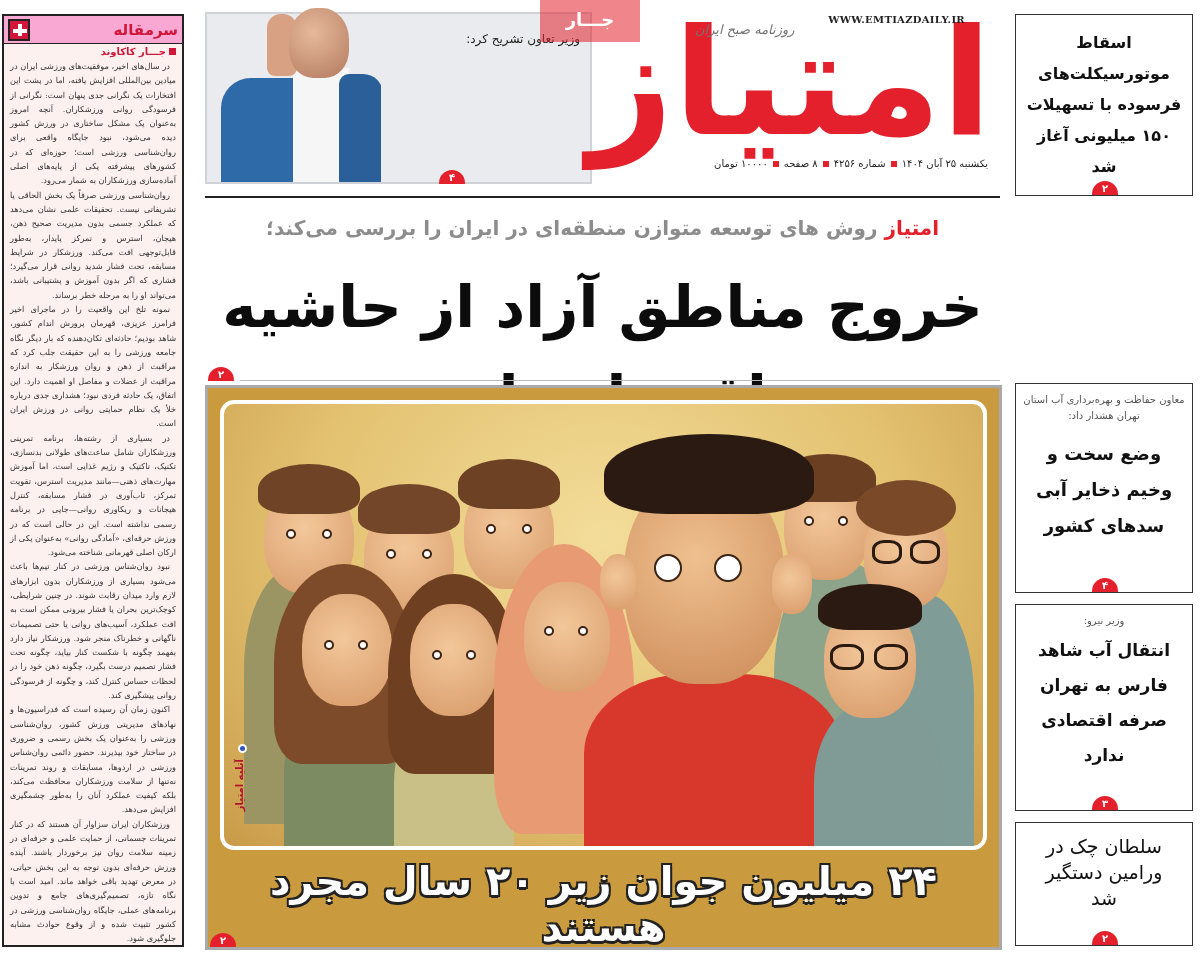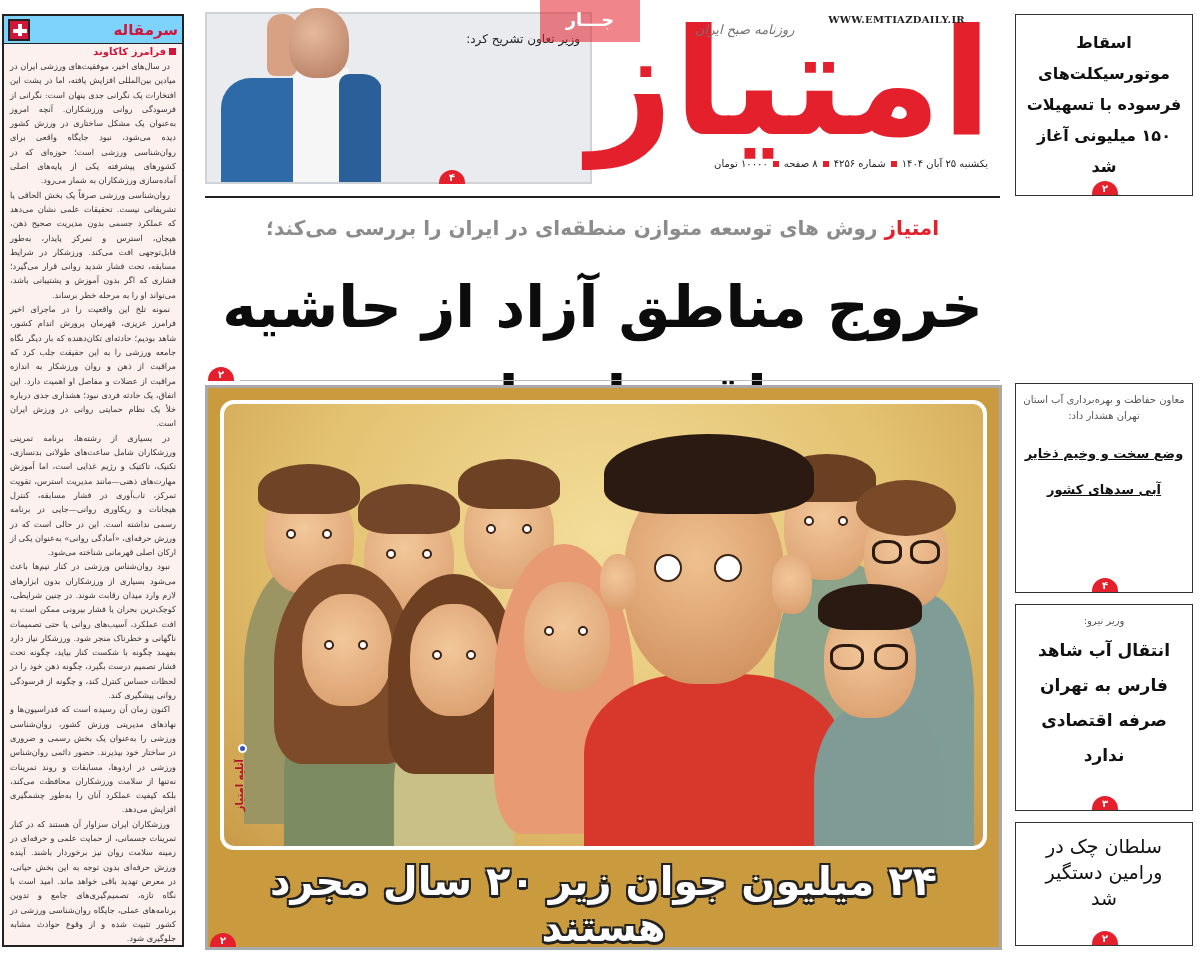--- a/index.html
+++ b/index.html
@@ -5,21 +5,21 @@
   * { box-sizing: border-box; margin: 0; padding: 0; }
   html, body { width: 1200px; height: 959px; background: #ffffff; overflow: hidden; }
   body { position: relative; font-family: "DejaVu Sans", sans-serif; direction: rtl; color: #111; }
 
   
   .editorial {
     position: absolute; left: 2px; top: 14px; width: 182px; height: 933px;
     border: 2px solid #222; border-top-width: 2px; background: #fdf1ef;
   }
   .editorial-header {
-    height: 28px; background: #7dd3fc; border-bottom: 1px solid #222;
+    height: 28px; background: #f9a8d4; border-bottom: 1px solid #222;
     display: flex; align-items: center; justify-content: space-between; padding: 0 4px;
   }
   .editorial-label { color: #d0163a; font-weight: bold; font-size: 15px; }
   .plus-box {
     width: 22px; height: 22px; background: #d0163a; border: 2px solid #222;
     position: relative;
   }
   .plus-box::before, .plus-box::after { content: ""; position: absolute; background: #fff; }
   .plus-box::before { left: 8px; top: 3px; width: 4px; height: 12px; }
   .plus-box::after { left: 3px; top: 8px; width: 14px; height: 4px; }
@@ -153,21 +153,21 @@
 </head>
 <body>
 
 <div class="editorial">
   <div class="editorial-header">
     <span class="editorial-label">سرمقاله</span>
     <span class="plus-box"></span>
   </div>
   <div class="editorial-author">
     <span class="sq"></span>
-    <span>فرامرز کاکاوند</span>
+    <span>جـــار کاکاوند</span>
   </div>
   <div class="editorial-body">
     <p>در سال‌های اخیر، موفقیت‌های ورزشی ایران در میادین بین‌المللی افزایش یافته، اما در پشت این افتخارات یک نگرانی جدی پنهان است: نگرانی از فرسودگی روانی ورزشکاران. آنچه امروز به‌عنوان یک مشکل ساختاری در ورزش کشور دیده می‌شود، نبود جایگاه واقعی برای روان‌شناسی ورزشی است؛ حوزه‌ای که در کشورهای پیشرفته یکی از پایه‌های اصلی آماده‌سازی ورزشکاران به شمار می‌رود.</p>
     <p>روان‌شناسی ورزشی صرفاً یک بخش الحاقی یا تشریفاتی نیست. تحقیقات علمی نشان می‌دهد که عملکرد جسمی بدون مدیریت صحیح ذهن، هیجان، استرس و تمرکز پایدار، به‌طور قابل‌توجهی افت می‌کند. ورزشکار در شرایط مسابقه، تحت فشار شدید روانی قرار می‌گیرد؛ فشاری که اگر بدون آموزش و پشتیبانی باشد، می‌تواند او را به مرحله خطر برساند.</p>
     <p>نمونه تلخ این واقعیت را در ماجرای اخیر فرامرز عزیزی، قهرمان پرورش اندام کشور، شاهد بودیم؛ حادثه‌ای تکان‌دهنده که بار دیگر نگاه جامعه ورزشی را به این حقیقت جلب کرد که مراقبت از ذهن و روان ورزشکار به اندازه مراقبت از عضلات و مفاصل او اهمیت دارد. این اتفاق، یک حادثه فردی نبود؛ هشداری جدی درباره خلأ یک نظام حمایتی روانی در ورزش ایران است.</p>
     <p>در بسیاری از رشته‌ها، برنامه تمرینی ورزشکاران شامل ساعت‌های طولانی بدنسازی، تکنیک، تاکتیک و رژیم غذایی است، اما آموزش مهارت‌های ذهنی—مانند مدیریت استرس، تقویت تمرکز، تاب‌آوری در فشار مسابقه، کنترل هیجانات و ریکاوری روانی—جایی در برنامه رسمی نداشته است. این در حالی است که در ورزش حرفه‌ای، «آمادگی روانی» به‌عنوان یکی از ارکان اصلی قهرمانی شناخته می‌شود.</p>
     <p>نبود روان‌شناس ورزشی در کنار تیم‌ها باعث می‌شود بسیاری از ورزشکاران بدون ابزارهای لازم وارد میدان رقابت شوند. در چنین شرایطی، کوچک‌ترین بحران یا فشار بیرونی ممکن است به افت عملکرد، آسیب‌های روانی یا حتی تصمیمات ناگهانی و خطرناک منجر شود. ورزشکار نیاز دارد بفهمد چگونه با شکست کنار بیاید، چگونه تحت فشار تصمیم درست بگیرد، چگونه ذهن خود را در لحظات حساس کنترل کند، و چگونه از فرسودگی روانی پیشگیری کند.</p>
     <p>اکنون زمان آن رسیده است که فدراسیون‌ها و نهادهای مدیریتی ورزش کشور، روان‌شناسی ورزشی را به‌عنوان یک بخش رسمی و ضروری در ساختار خود بپذیرند. حضور دائمی روان‌شناس ورزشی در اردوها، مسابقات و روند تمرینات نه‌تنها از سلامت ورزشکاران محافظت می‌کند، بلکه کیفیت عملکرد آنان را به‌طور چشمگیری افزایش می‌دهد.</p>
     <p>ورزشکاران ایران سزاوار آن هستند که در کنار تمرینات جسمانی، از حمایت علمی و حرفه‌ای در زمینه سلامت روان نیز برخوردار باشند. آینده ورزش حرفه‌ای بدون توجه به این بخش حیاتی، در معرض تهدید باقی خواهد ماند. امید است با نگاه تازه، تصمیم‌گیری‌های جامع و تدوین برنامه‌های عملی، جایگاه روان‌شناسی ورزشی در کشور تثبیت شده و از وقوع حوادث مشابه جلوگیری شود.</p>
   </div>
@@ -203,21 +203,21 @@
   </div>
 </div>
 
 <div class="side-box" style="top:14px; height:182px;">
   <div class="side-headline" style="font-size:16px; line-height:31px; padding:12px 10px 0;">اسقاط موتورسیکلت‌های فرسوده با تسهیلات ۱۵۰ میلیونی آغاز شد</div>
   <div class="page-badge" style="left:76px; bottom:0;">۲</div>
 </div>
 
 <div class="side-box" style="top:383px; height:210px;">
   <div class="side-kicker">معاون حفاظت و بهره‌برداری آب استان تهران هشدار داد:</div>
-  <div class="side-headline" style="font-size:13px; line-height:36px; padding:12px 8px 0;text-decoration:underline;">وضع سخت و وخیم ذخایر آبی سدهای کشور</div>
+  <div class="side-headline" style="font-size:18px; line-height:36px; padding:12px 8px 0;">وضع سخت و وخیم ذخایر آبی سدهای کشور</div>
   <div class="page-badge" style="left:76px; bottom:0;">۴</div>
 </div>
 
 <div class="side-box" style="top:604px; height:207px;">
   <div class="side-kicker">وزیر نیرو:</div>
   <div class="side-headline" style="font-size:17px; line-height:35px; padding:4px 8px 0;">انتقال آب شاهد فارس به تهران صرفه اقتصادی ندارد</div>
   <div class="page-badge" style="left:76px; bottom:0;">۳</div>
 </div>
 
 <div class="side-box" style="top:822px; height:124px;">

